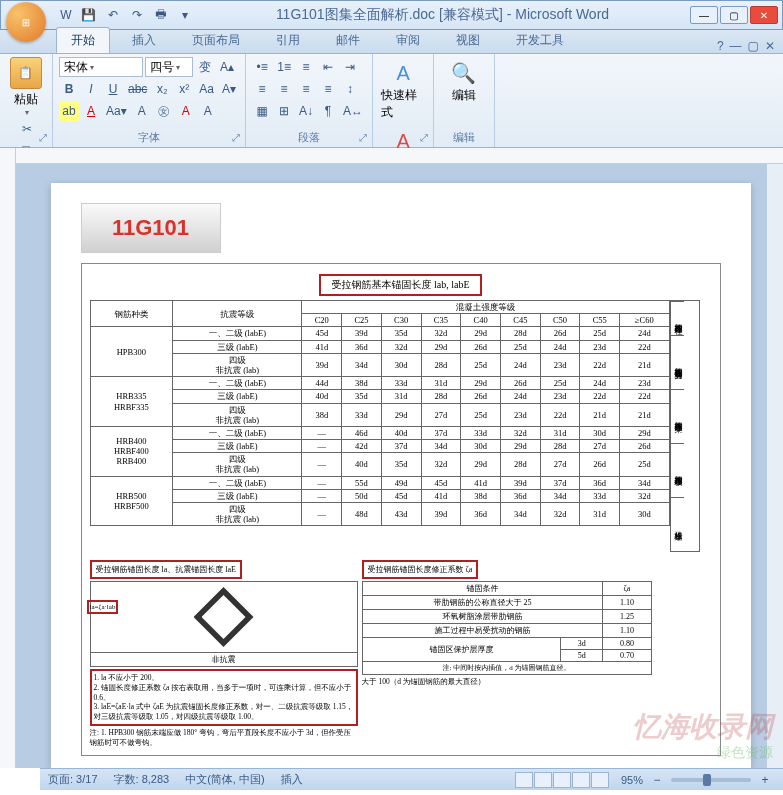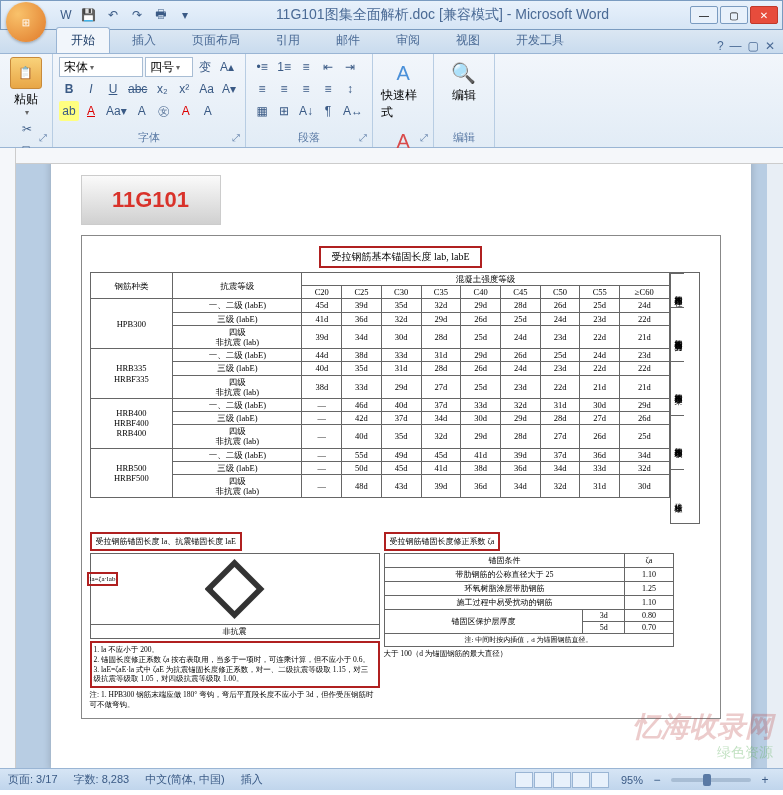--- a/index.html
+++ b/index.html
@@ -35,21 +35,21 @@
 .combo.font-size{width:48px;}
 .dd{font-size:8px; margin-left:2px; color:#666;}
 .big-btn { display:flex; flex-direction:column; align-items:center; width:48px; padding:2px;}
 .big-btn .ico{width:28px;height:28px;display:flex;align-items:center;justify-content:center;font-size:20px;}
 .dialog-launcher{position:absolute; right:2px; bottom:2px; width:14px; height:14px; font-size:10px; color:#5a7aa5; display:flex; align-items:center; justify-content:center;}
 
 
 .doc-area { background:#b8cde3; height: 620px; display:flex; justify-content:center; overflow:hidden; position:relative;}
 .ruler-h{height:16px; background:#f5f7fa; border-bottom:1px solid #ccc; width:100%; position:absolute; top:0;}
 .ruler-v{width:16px; background:#f5f7fa; border-right:1px solid #ccc; position:absolute; left:0; top:0; bottom:0;}
-.page { background:#fff; width:700px; margin-top:7px; margin-left:18px; box-shadow:0 2px 8px rgba(0,0,0,.2); padding:20px 0 40px; min-height:580px;}
+.page { background:#fff; width:700px; margin-top:35px; margin-left:18px; box-shadow:0 2px 8px rgba(0,0,0,.2); padding:20px 0 40px; min-height:580px;}
 .stamp{width:140px;height:50px;background:linear-gradient(#fafafa,#d0d0d0);display:flex;align-items:center;justify-content:center;color:#d9322a;font-size:22px;font-weight:bold;margin-left:30px;border:1px solid #ccc;}
 
 
 .scan{border:1px solid #888; margin:10px 30px 0; padding:10px 8px 8px; font-family:"SimSun"; font-size:9px; position:relative;}
 .tbl-title{border:2px solid #b02020; display:inline-block; padding:2px 10px; font-size:10px; }
 .title-wrap{text-align:center; margin-bottom:4px;}
 table.data{width:580px; border-collapse:collapse; float:left;}
 table.data th, table.data td{border:1px solid #666; padding:1px 2px; font-size:8.5px; text-align:center; font-weight:normal; line-height:1.2;}
 table.data th{font-size:8.5px;}
 .side-label{float:left; width:30px; border:1px solid #666; font-size:8px; text-align:center;}
@@ -58,21 +58,21 @@
 .clearfix::after{content:"";display:table;clear:both;}
 .red-box{border:2px solid #b02020;}
 .bottom-sec{margin-top:8px;display:flex;gap:4px;font-size:8px;}
 .geom{width:60px;height:60px;background:#333;clip-path:polygon(50% 0,100% 50%,50% 100%,0 50%);margin:4px auto;position:relative;}
 .geom::after{content:"";position:absolute;inset:8px;background:#fff;clip-path:polygon(50% 0,100% 50%,50% 100%,0 50%);}
 .notes{font-size:7.5px;line-height:1.3;margin-top:2px;}
 table.small{border-collapse:collapse;width:100%;}
 table.small td,table.small th{border:1px solid #666;padding:1px 3px;font-size:8px;text-align:center;font-weight:normal;}
 
 
-.status{height:22px;background:linear-gradient(#d6e5f5,#c0d5ec);border-top:1px solid #9ab5d4;display:flex;align-items:center;padding:0 8px;font-size:11px;color:#3a5a85;}
+.status{height:22px;background:linear-gradient(#d6e5f5,#c0d5ec);border-top:1px solid #9ab5d4;display:flex;align-items:center;padding:0 8px;font-size:11px;color:#3a5a85;margin-left:40px;}
 .status .sep{margin:0 8px;}
 .zoom{margin-left:auto;display:flex;align-items:center;gap:4px;}
 .slider{width:80px;height:4px;background:#a8bdd4;position:relative;border-radius:2px;}
 .slider::after{content:"";position:absolute;width:8px;height:12px;background:#5a7aa5;left:40%;top:-4px;border-radius:2px;}
 .view-btns{display:flex;gap:1px;margin-right:8px;}
 .view-btns span{width:18px;height:16px;border:1px solid #9ab5d4;background:#e8f1fb;display:inline-block;}
 .scroll-v{position:absolute;right:0;top:16px;bottom:0;width:16px;background:#e8eef5;}
 .watermark{position:absolute;right:10px;bottom:22px;font-size:28px;font-style:italic;color:rgba(180,50,50,0.25);font-weight:bold;pointer-events:none;}
 .watermark2{position:absolute;right:10px;bottom:6px;font-size:14px;color:rgba(100,180,100,0.4);pointer-events:none;}
 </style>
@@ -420,21 +420,21 @@
           <div class="side-block h1">标准构造详图 柱</div>
           <div class="side-block">标准构造详图 剪力墙</div>
           <div class="side-block">标准构造详图 梁</div>
           <div class="side-block">标准构造详图 板</div>
           <div class="side-block">楼 标准板</div>
         </div>
 
       <div style="clear:both"></div>
 
       <div class="bottom-sec">
-        <div style="width:290px">
+        <div style="width:268px">
           <div class="red-box" style="padding:2px 4px;display:inline-block;margin-bottom:2px">受拉钢筋锚固长度 la、抗震锚固长度 laE</div>
           <table class="small">
             <tbody>
                 <tr>
                   <td style="height:50px;position:relative;">
               <div class="geom"></div>
               <div class="red-box" style="position:absolute;left:-4px;top:18px;font-size:7px;padding:1px">la=ζa·lab</div>
             </td>
                 </tr>
             <tr>

